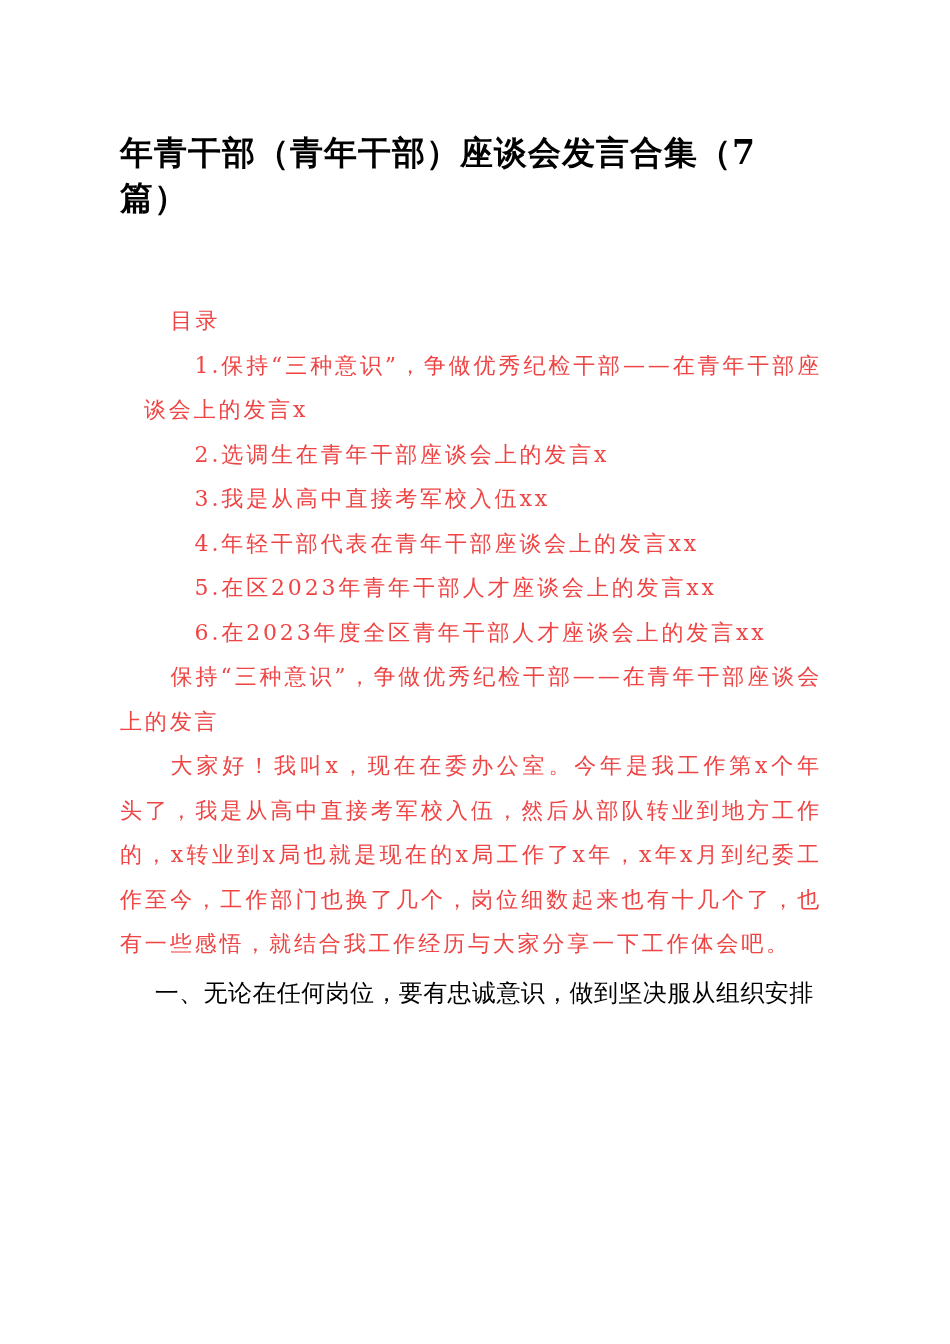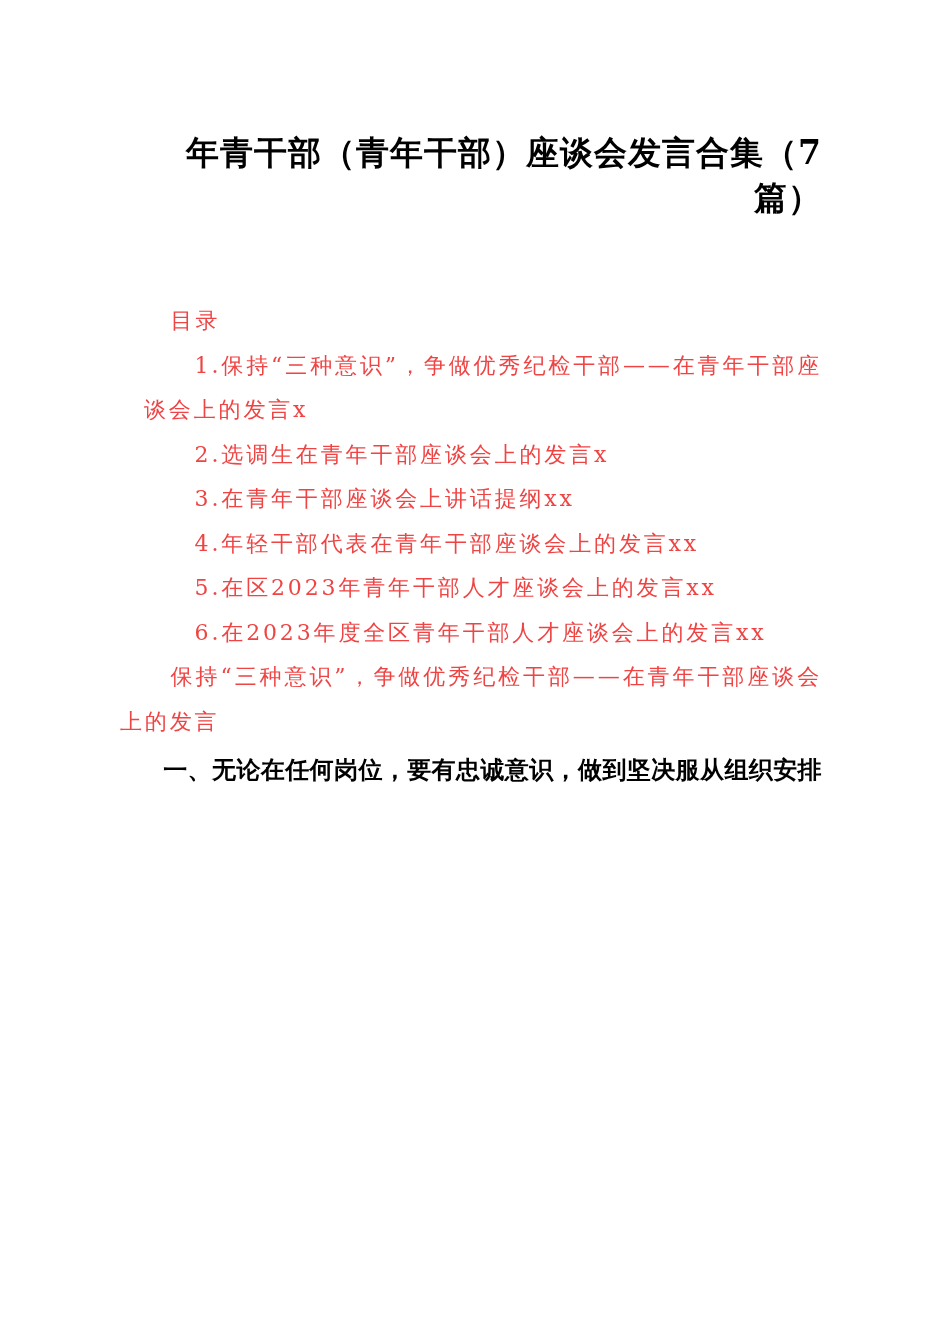--- a/index.html
+++ b/index.html
@@ -18,62 +18,62 @@
       position: absolute;
       left: 120px;
       top: 130px;
       width: 702px;
     }
     .title {
       font-family: "DejaVu Serif", "Liberation Serif", serif;
       font-weight: bold;
       font-size: 33px;
       line-height: 45px;
-      text-align: right;
+      text-align: left;
       margin: 0 0 79px 0;
       letter-spacing: 1px;
       color: #000000;
     }
     .p {
       font-family: "DejaVu Serif", "Liberation Serif", serif;
       font-size: 22px;
       line-height: 44.5px;
       letter-spacing: 2.85px;
       margin: 0;
       text-indent: 2.3em;
       text-align: justify;
       color: #ef4444;
       word-break: break-all;
     }
     .heading {
       font-family: "DejaVu Sans", "Liberation Sans", sans-serif;
-      font-weight: bold;
+      font-weight: normal;
       font-size: 24px;
       line-height: 47px;
       letter-spacing: 0.4px;
       text-indent: 1.45em;
       margin: 3px 0 0 0;
       color: #000000;
       word-break: break-all;
-      text-align: right;
     }
     .toc-item { cursor: pointer; margin-left: 24px; }
   </style>
 </head>
 <body>
 
 <div class="page">
   <h1 class="title">年青干部（青年干部）座谈会发言合集（7篇）</h1>
 
   <p class="p">目录</p>
 
   <div>
     <p class="p toc-item"><span>1.</span><span>保持“三种意识”，争做优秀纪检干部——在青年干部座谈会上的发言</span><span>x</span></p>
     <p class="p toc-item"><span>2.</span><span>选调生在青年干部座谈会上的发言</span><span>x</span></p>
-    <p class="p toc-item"><span>3.</span><span>在青年干部座谈会上讲话提纲</span><span>xx</span></p>
+    <p class="p toc-item"><span>3.</span><span>我是从高中直接考军校入伍</span><span>xx</span></p>
     <p class="p toc-item"><span>4.</span><span>年轻干部代表在青年干部座谈会上的发言</span><span>xx</span></p>
     <p class="p toc-item"><span>5.</span><span>在区2023年青年干部人才座谈会上的发言</span><span>xx</span></p>
     <p class="p toc-item"><span>6.</span><span>在2023年度全区青年干部人才座谈会上的发言</span><span>xx</span></p>
   </div>
 
   <p class="p">保持“三种意识”，争做优秀纪检干部——在青年干部座谈会上的发言</p>
+  <p class="p">大家好！我叫x，现在在委办公室。今年是我工作第x个年头了，我是从高中直接考军校入伍，然后从部队转业到地方工作的，x转业到x局也就是现在的x局工作了x年，x年x月到纪委工作至今，工作部门也换了几个，岗位细数起来也有十几个了，也有一些感悟，就结合我工作经历与大家分享一下工作体会吧。</p>
   <p class="heading">一、无论在任何岗位，要有忠诚意识，做到坚决服从组织安排</p>
 </div>
 
 </body></html>

